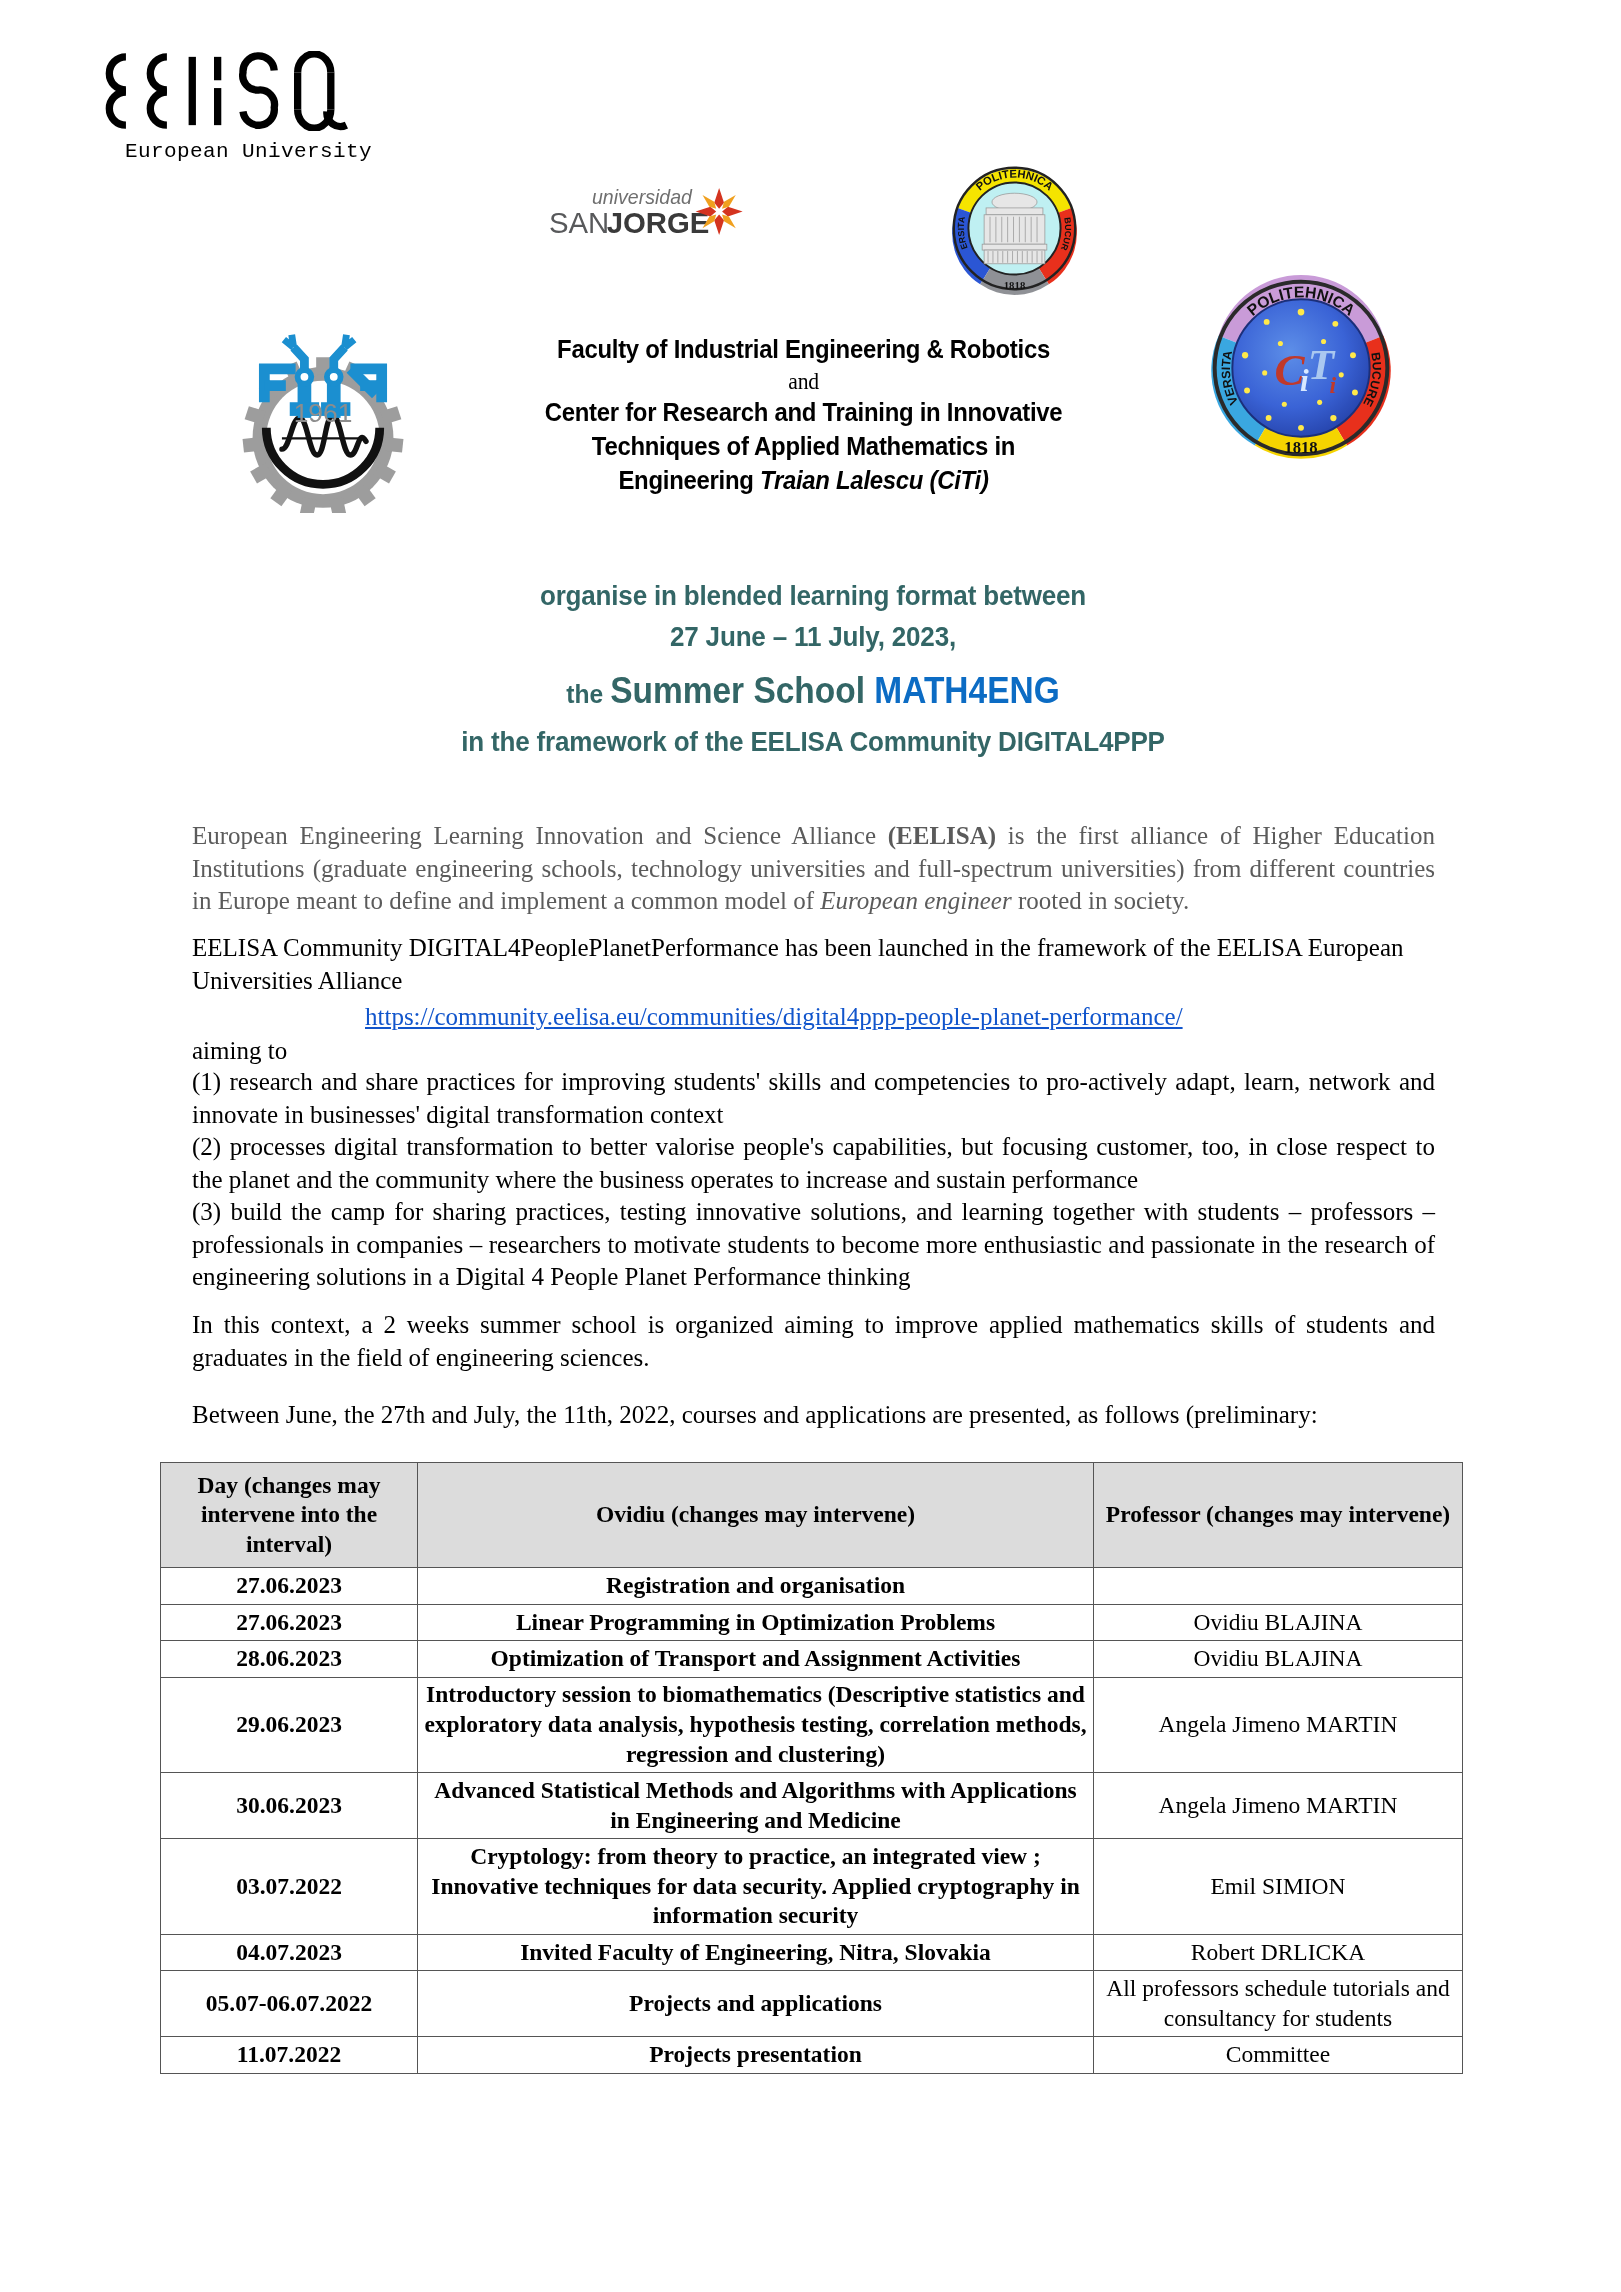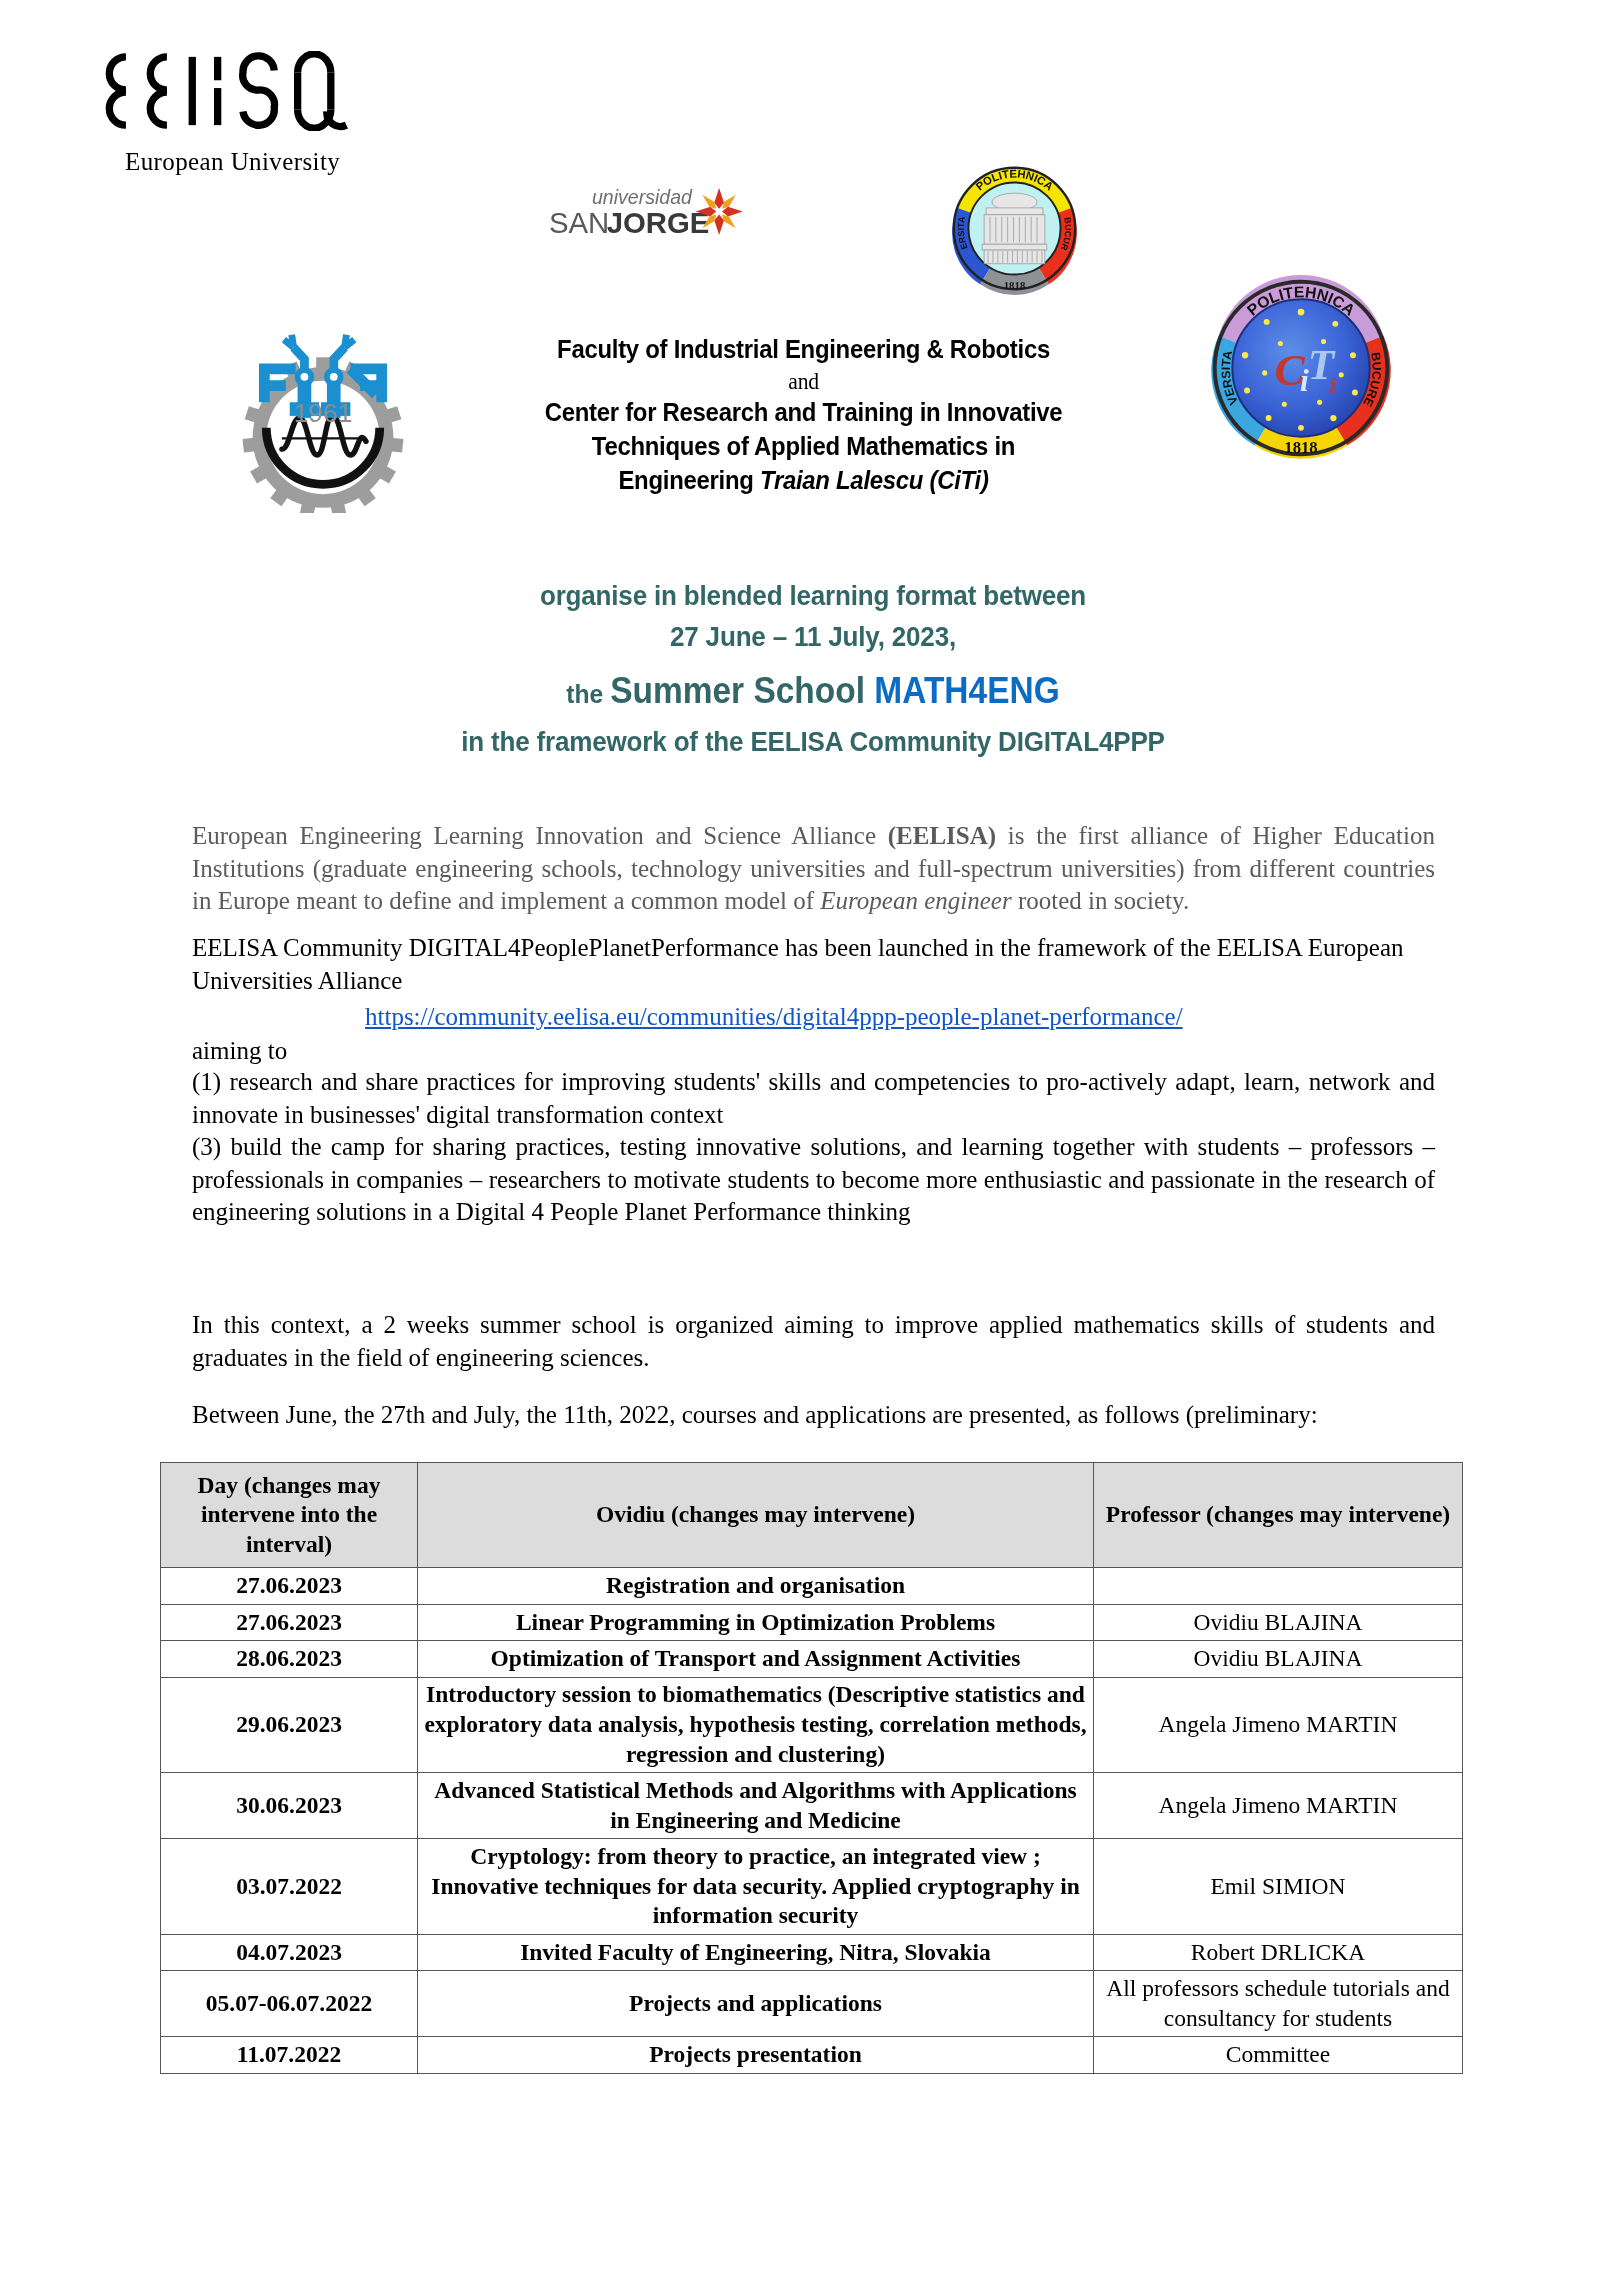--- a/index.html
+++ b/index.html
@@ -27,25 +27,25 @@
   .logo-eelisa {
     position: absolute;
     left: 96px;
     top: 51px;
     width: 314px;
   }
   .eelisa-mark {
     display: block;
   }
   .eelisa-sub {
-    font-family: Liberation Serif, serif;
-    font-size: 25px;
+    font-family: Liberation Mono, monospace;
+    font-size: 21px;
     color: #000;
     letter-spacing: 0.4px;
-    margin-top: 17px;
+    margin-top: 9px;
     margin-left: 29px;
   }
 
   .logo-sanjorge {
     position: absolute;
     left: 545px;
     top: 180px;
     width: 225px;
   }
 
@@ -511,20 +511,21 @@
   <div class="body-text p-black p2">EELISA Community DIGITAL4PeoplePlanetPerformance has been launched in the framework of the EELISA European Universities Alliance</div>
 
   <div class="body-text link-row">
     <a class="link" href="#">https://community.eelisa.eu/communities/digital4ppp-people-planet-performance/</a>
   </div>
 
   <div class="body-text p-black p-aiming">aiming to</div>
 
   <div class="body-text p-just p-list">
     <div>(1) research and share practices for improving students' skills and competencies to pro-actively adapt, learn, network and innovate in businesses' digital transformation context</div>
+    <div>(2) processes digital transformation to better valorise people's capabilities, but focusing customer, too, in close respect to the planet and the community where the business operates to increase and sustain performance</div>
     <div>(3) build the camp for sharing practices, testing innovative solutions, and learning together with students – professors – professionals in companies – researchers to motivate students to become more enthusiastic and passionate in the research of engineering solutions in a Digital 4 People Planet Performance thinking</div>
   </div>
 
   <div class="body-text p-just p-context">In this context, a 2 weeks summer school is organized aiming to improve applied mathematics skills of students and graduates in the field of engineering sciences.</div>
 
   <div class="body-text p-black p-between">Between June, the 27th and July, the 11th, 2022, courses and applications are presented, as follows (preliminary:</div>
 
   <div class="schedule-wrap">
     <table class="schedule">
       <colgroup>

